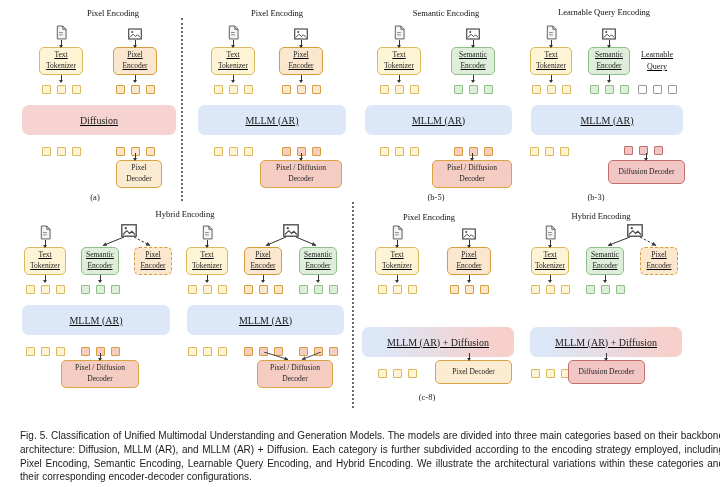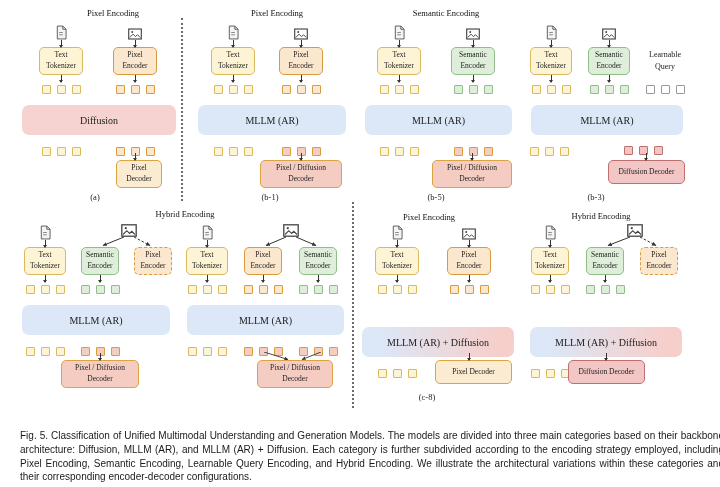--- a/index.html
+++ b/index.html
@@ -1,20 +1,20 @@
 <!DOCTYPE html>
 <html style="--text_bg: #FCF4D4; --text_bd: #D9B95C; --pixel_bg: #FBE6CE; --pixel_bd: #D89C3F; --sem_bg: #DFEEDA; --sem_bd: #8FBE88; --mllm_bg: #DCE7F7; --diff_bg: #F6D3D1; --grad_pink: #F6CFCB; --decorange_bg: #FBEBD0; --decpink_bg: #F5CCC2; --decred_bg: #F2C6C4; --gold_bd: #D9A441; --red_bd: #C06F6F; --out_bg: #F5CEC0; --query_bd: #999999; --arrow: #333333;"><head>
 <meta charset="utf-8">
 <style>
   html,body{margin:0;padding:0;background:#fff;}
   #fig{position:relative;width:720px;height:487px;background:#fff;overflow:hidden;
        font-family:"Liberation Serif",serif;}
   .sect-title{position:absolute;text-align:center;font:8.5px "Liberation Serif",serif;color:#111;}
   .vdash{position:absolute;width:0;border-left:2px dotted #6a6a6a;}
-  .panel{position:absolute;height:182px;}
+  .panel{position:absolute;height:182px;text-decoration:underline;}
   .cols{display:flex;}
   .col{display:flex;flex-direction:column;align-items:center;}
   .islot{height:16px;display:flex;align-items:flex-end;justify-content:center;}
   .varrow{width:1px;height:7px;background:var(--arrow);position:relative;}
   .varrow::after{content:"";position:absolute;left:-2px;bottom:-3px;width:0;height:0;
     border:2.5px solid transparent;border-top:3.5px solid var(--arrow);}
   .varrow.hidden{visibility:hidden;}
   .box{box-sizing:border-box;width:calc(100% - 6px);height:28px;border:1.3px solid;border-radius:5px;
     display:flex;align-items:center;justify-content:center;text-align:center;
     font:7.5px/1.45 "Liberation Serif",serif;color:#222;padding:1px 2px;}
@@ -51,20 +51,21 @@
     font:10px/1.38 "Liberation Sans",sans-serif;color:#1a1a1a;}
 </style>
 </head>
 <body>
 
 <div id="fig">
 
   <div class="sect-title" style="left:53px;top:8px;width:120px">Pixel Encoding</div>
   <div class="sect-title" style="left:217px;top:8px;width:120px">Pixel Encoding</div>
   <div class="sect-title" style="left:386px;top:8px;width:120px">Semantic Encoding</div>
+  <div class="sect-title" style="left:524px;top:7px;width:160px">Learnable Query Encoding</div>
   <div class="sect-title" style="left:125px;top:209px;width:120px">Hybrid Encoding</div>
   <div class="sect-title" style="left:369px;top:212px;width:120px">Pixel Encoding</div>
   <div class="sect-title" style="left:541px;top:211px;width:120px">Hybrid Encoding</div>
 
   <div class="vdash" style="left:181px;top:18px;height:183px"></div>
   <div class="vdash" style="left:352px;top:202px;height:206px"></div>
 
   <div class="panel" style="left:20px;top:24px;width:156px">
     <div class="cols" style="justify-content:space-between;padding:0 16px">
       <div class="col" style="width:50px">
@@ -177,21 +178,20 @@
             <i class="tok o"></i>
             <i class="tok o"></i>
             <i class="tok o"></i>
           </div>
         </div>
     </div>
     <div class="decwrap" style="left:68px;width:82px">
       <span class="varrow"></span>
       <div class="box dec dec-pink">Pixel / Diffusion Decoder</div>
     </div>
-    <div class="plabel" style="left:0;width:156px">(b-1)</div>
   </div>
 
   <div class="panel" style="left:360px;top:24px;width:152px">
     <div class="cols" style="justify-content:space-between;padding:0 14px">
       <div class="col" style="width:50px">
         <div class="islot">
           <svg width="12" height="15" viewBox="0 0 13 16">
               <path d="M2.5 1h6L12 4.5V15H2.5z" fill="#f4f4f4" stroke="#555" stroke-width="1"></path>
               <path d="M8.5 1v3.5H12" fill="none" stroke="#555" stroke-width="1"></path>
               <path d="M4.5 8h4M4.5 10.5h4" stroke="#777" stroke-width="0.9"></path>
@@ -277,21 +277,21 @@
         </div>
         <span class="varrow"></span>
         <div class="box bsem">Semantic Encoder</div>
         <span class="varrow"></span>
         <div class="tokrow">
             <i class="tok s"></i>
             <i class="tok s"></i>
             <i class="tok s"></i>
           </div>
       </div>
-      <div class="col" style="width:48px;margin-left:8px">
+      <div class="col" style="width:48px;">
         <div class="islot"></div>
         <span class="varrow hidden"></span>
         <div class="qlabel">Learnable Query</div>
         <span class="varrow hidden"></span>
         <div class="tokrow">
             <i class="tok q"></i>
             <i class="tok q"></i>
             <i class="tok q"></i>
           </div>
       </div>

